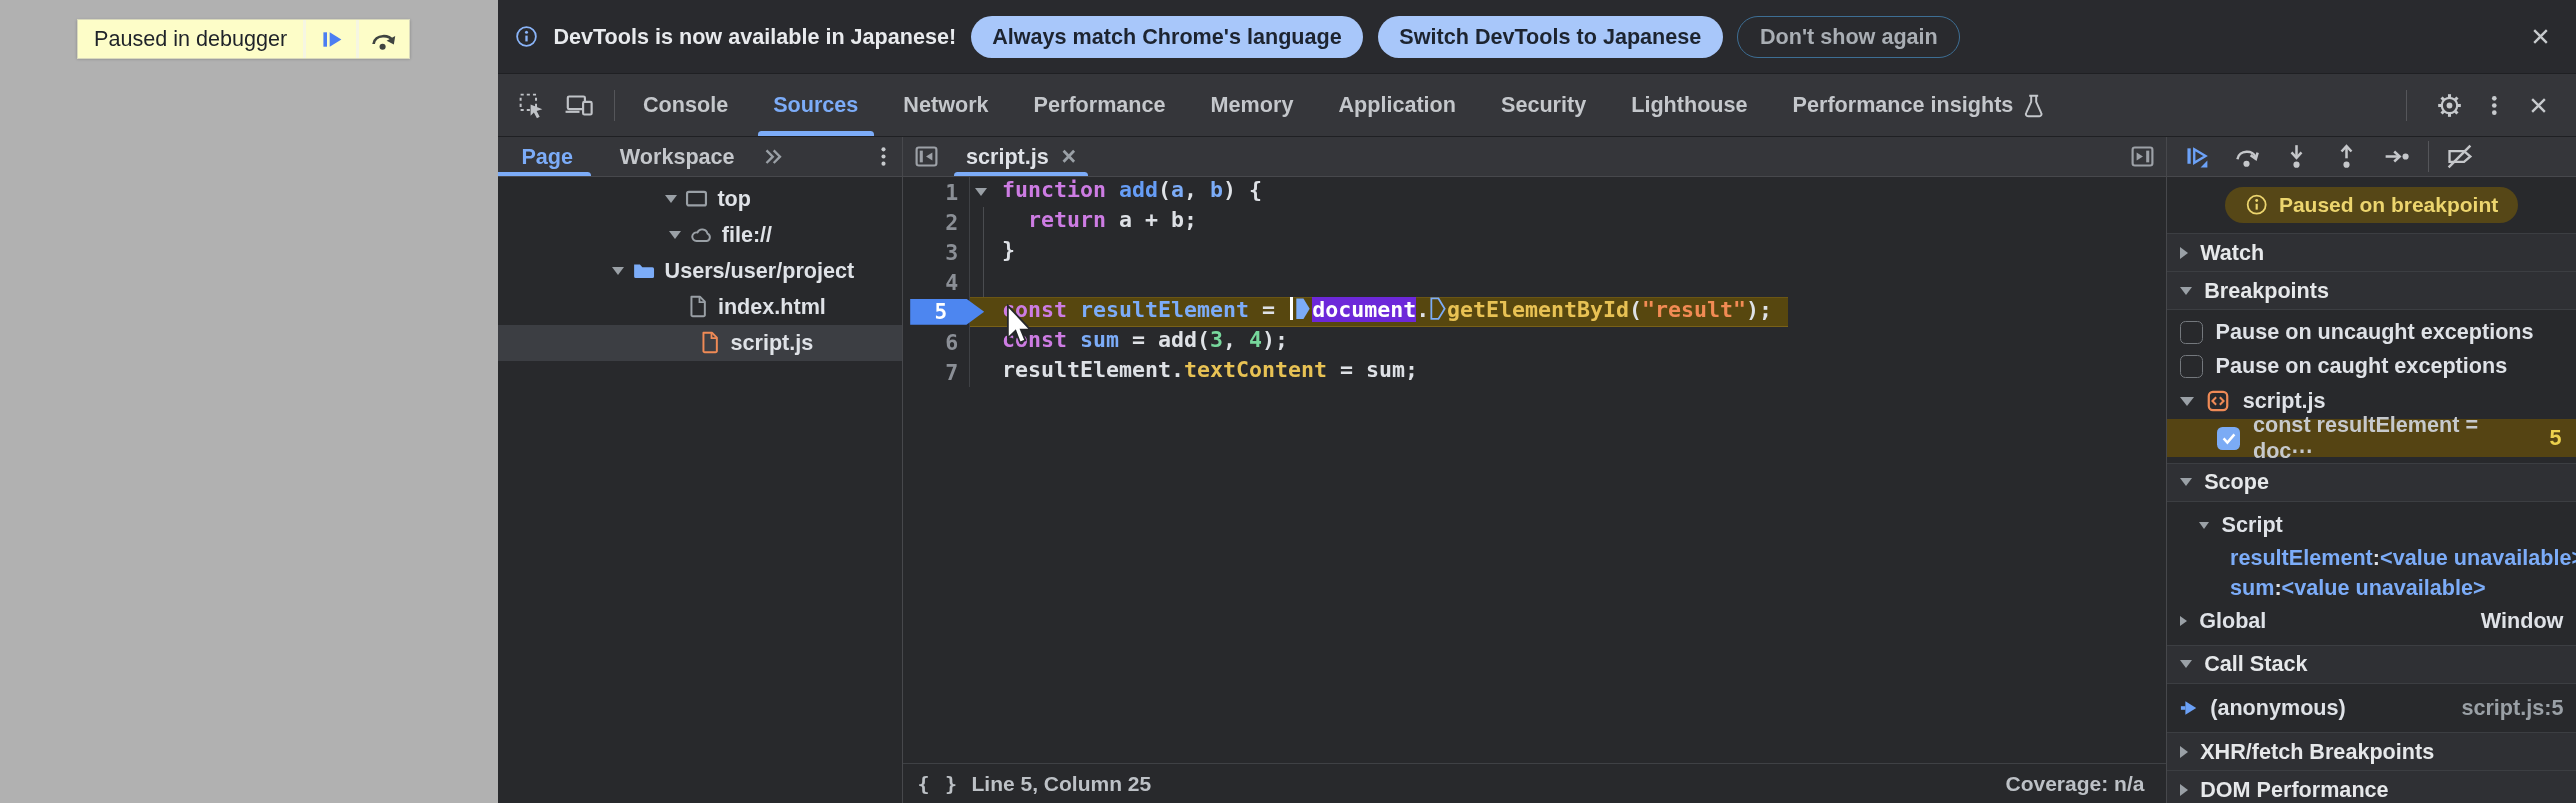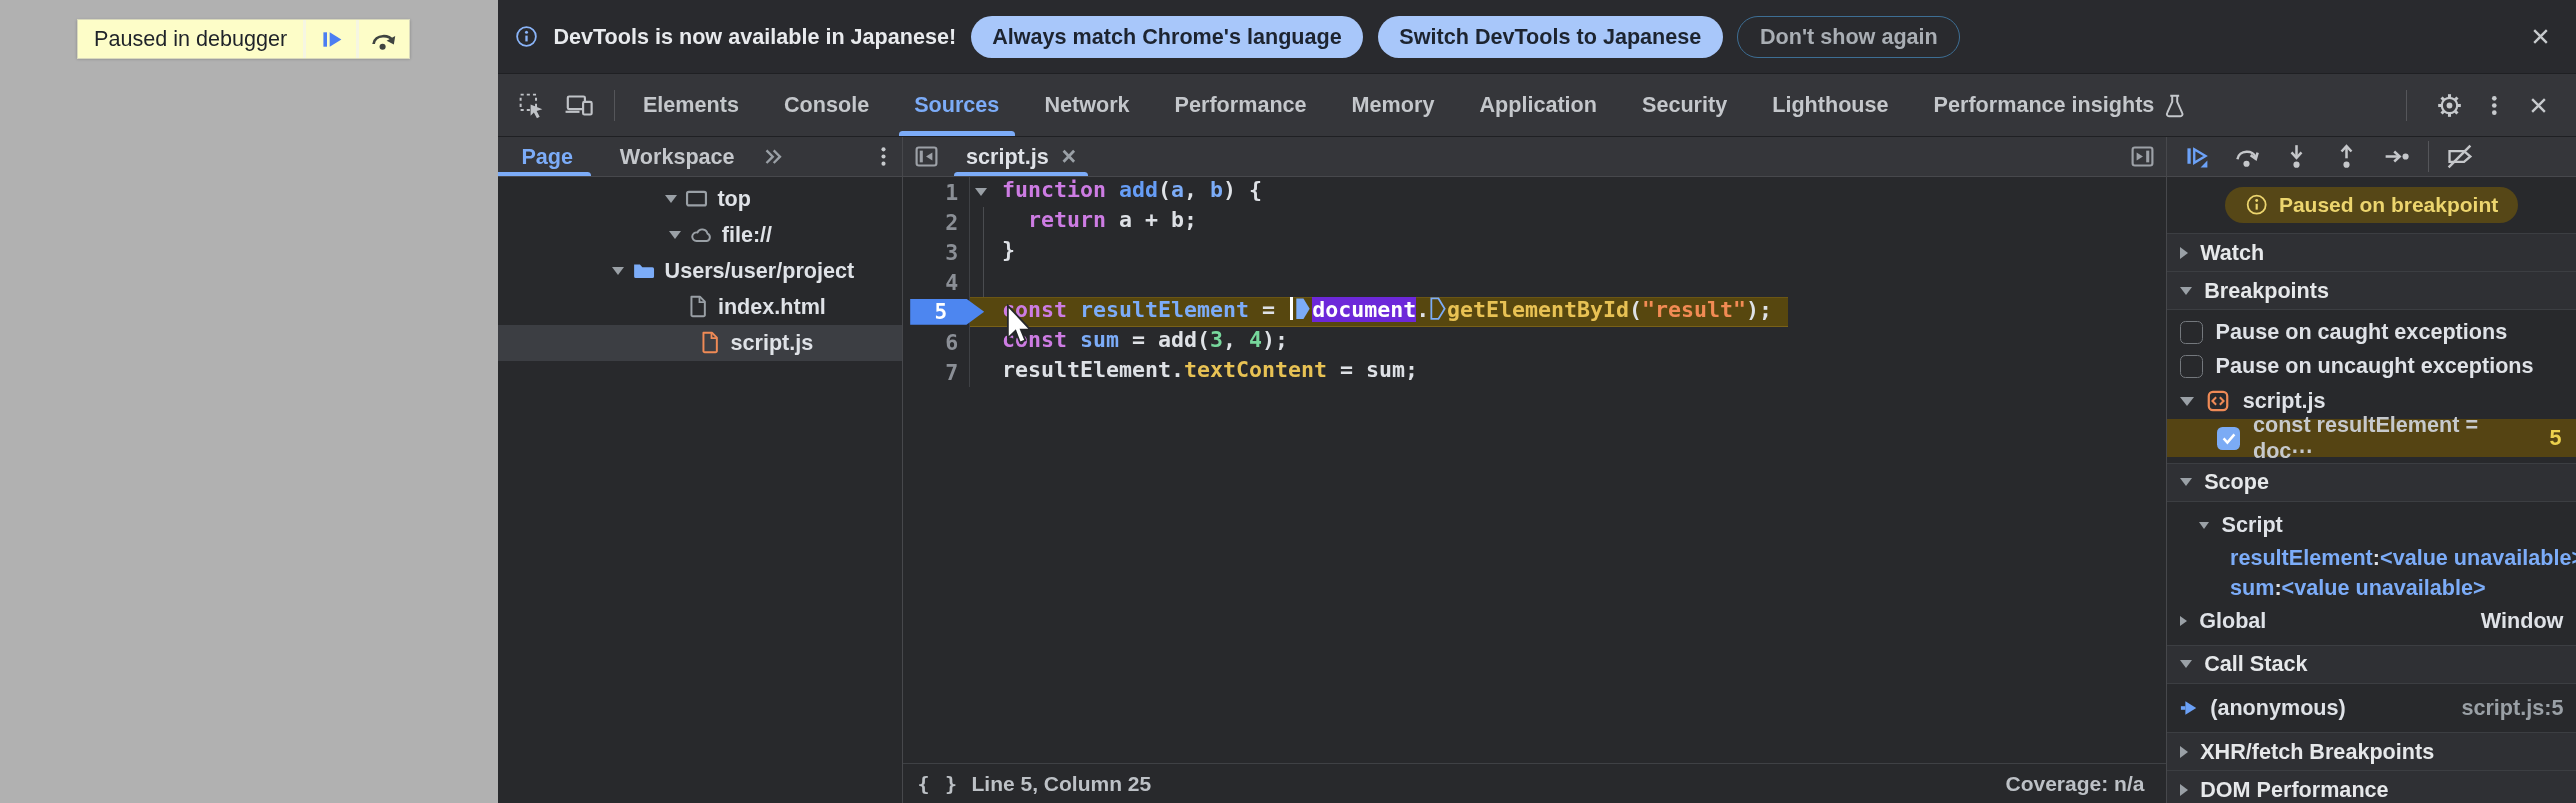--- a/index.html
+++ b/index.html
@@ -168,23 +168,20 @@
           <svg width="31" height="27" viewBox="0 0 34 30">
             <rect x="4" y="5" width="19" height="14" rx="1.5" stroke="#c0c3c7" stroke-width="2.4" fill="none"></rect>
             <line x1="1.5" y1="22" x2="17" y2="22" stroke="#c0c3c7" stroke-width="2.4"></line>
             <rect x="21" y="11" width="9.5" height="14" rx="1.5" fill="#35363a" stroke="#c0c3c7" stroke-width="2.4"></rect>
           </svg>
         </div>
       </div>
       <div class="vdiv"></div>
       <div class="tabs" id="main-tabs">
           <div class="tab">
-            <span>Elements</span>
-          </div>
-          <div class="tab">
             <span>Console</span>
           </div>
           <div class="tab active">
             <span>Sources</span>
           </div>
           <div class="tab">
             <span>Network</span>
           </div>
           <div class="tab">
             <span>Performance</span>
@@ -463,25 +460,25 @@
           <span>Watch</span>
         </div>
 
         <div class="sec-h">
           <span class="tri-d"></span>
           <span>Breakpoints</span>
         </div>
         <div class="sec-c">
           <div class="drow">
             <span class="cb"></span>
-            <span>Pause on caught exceptions</span>
+            <span>Pause on uncaught exceptions</span>
           </div>
           <div class="drow">
             <span class="cb"></span>
-            <span>Pause on uncaught exceptions</span>
+            <span>Pause on caught exceptions</span>
           </div>
           <div class="drow" style="height:36px;">
             <span class="tri-d"></span>
             <svg width="24" height="24" viewBox="0 0 26 26">
               <rect x="3" y="3" width="20" height="20" rx="4.5" stroke="#ef8a56" stroke-width="2.4" fill="none"></rect>
               <path d="M11 9 L7 13 L11 17 M15 9 L19 13 L15 17" stroke="#ef8a56" stroke-width="2.2" fill="none"></path>
             </svg>
             <span>script.js</span>
           </div>
           <div class="bp-entry">

